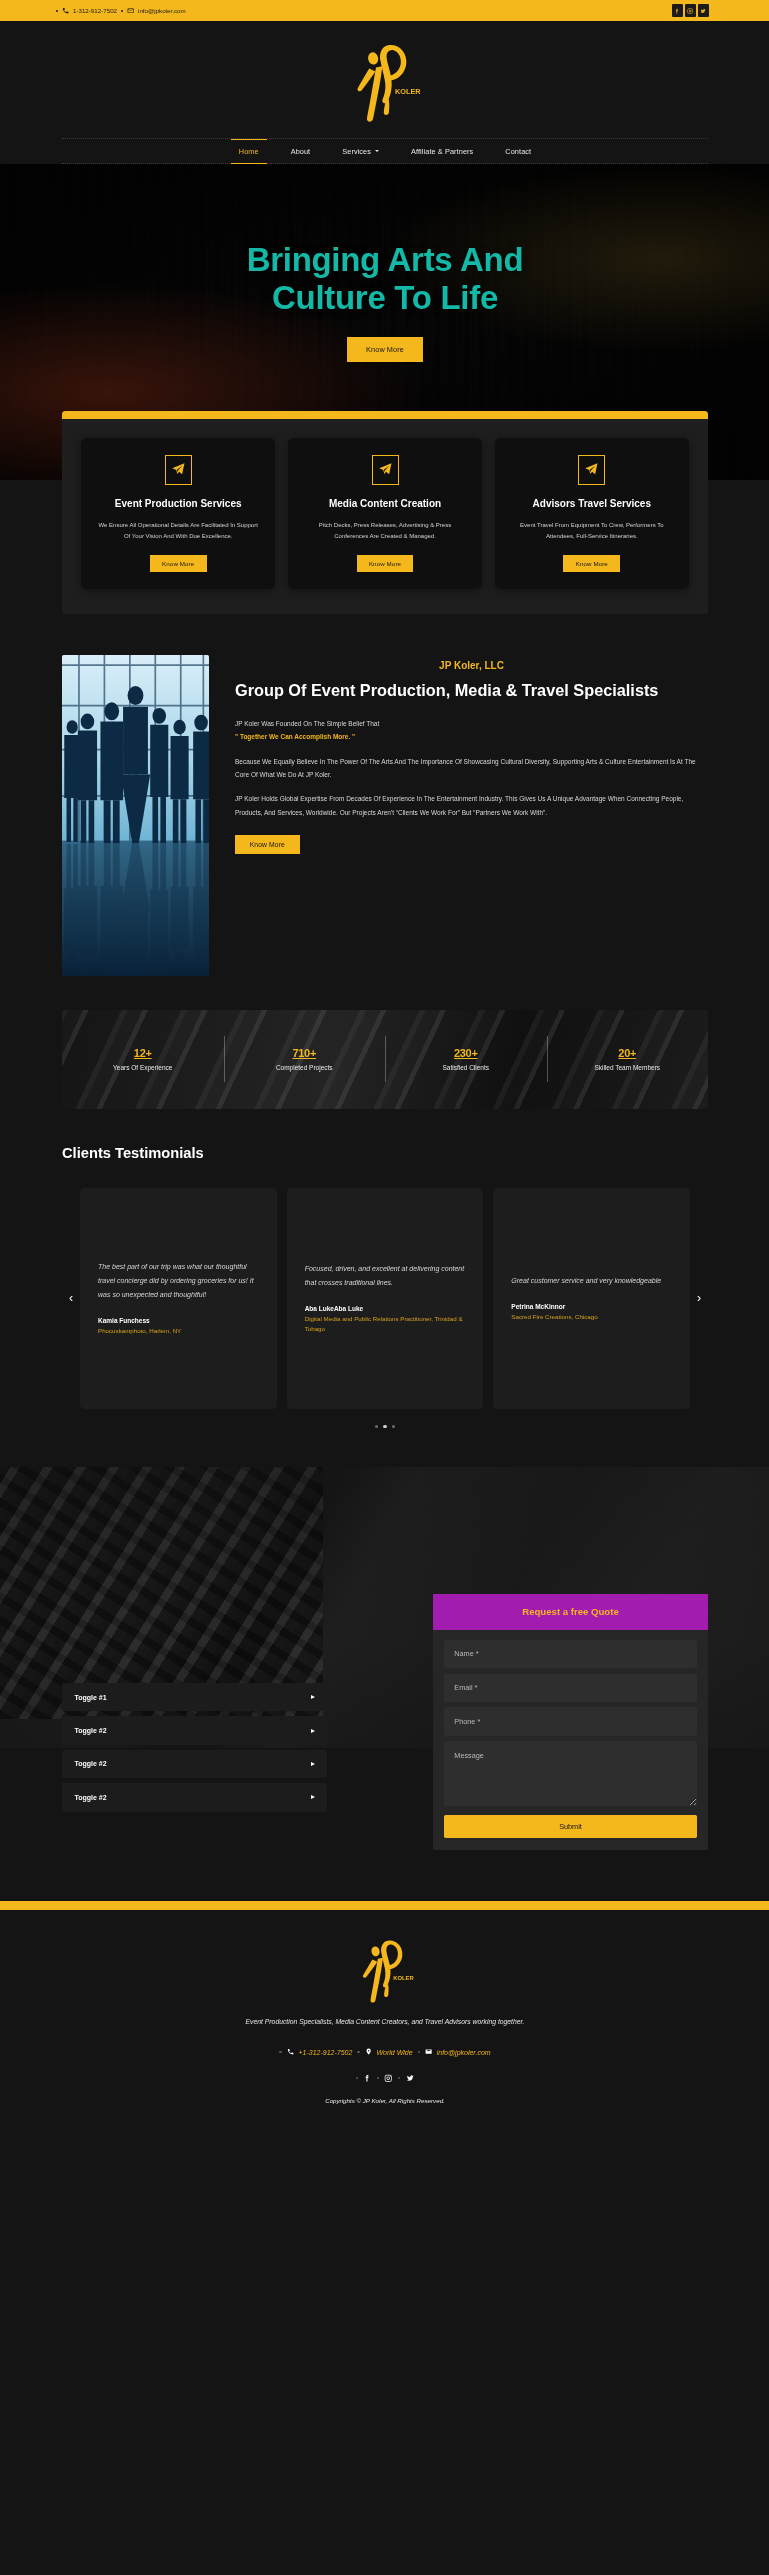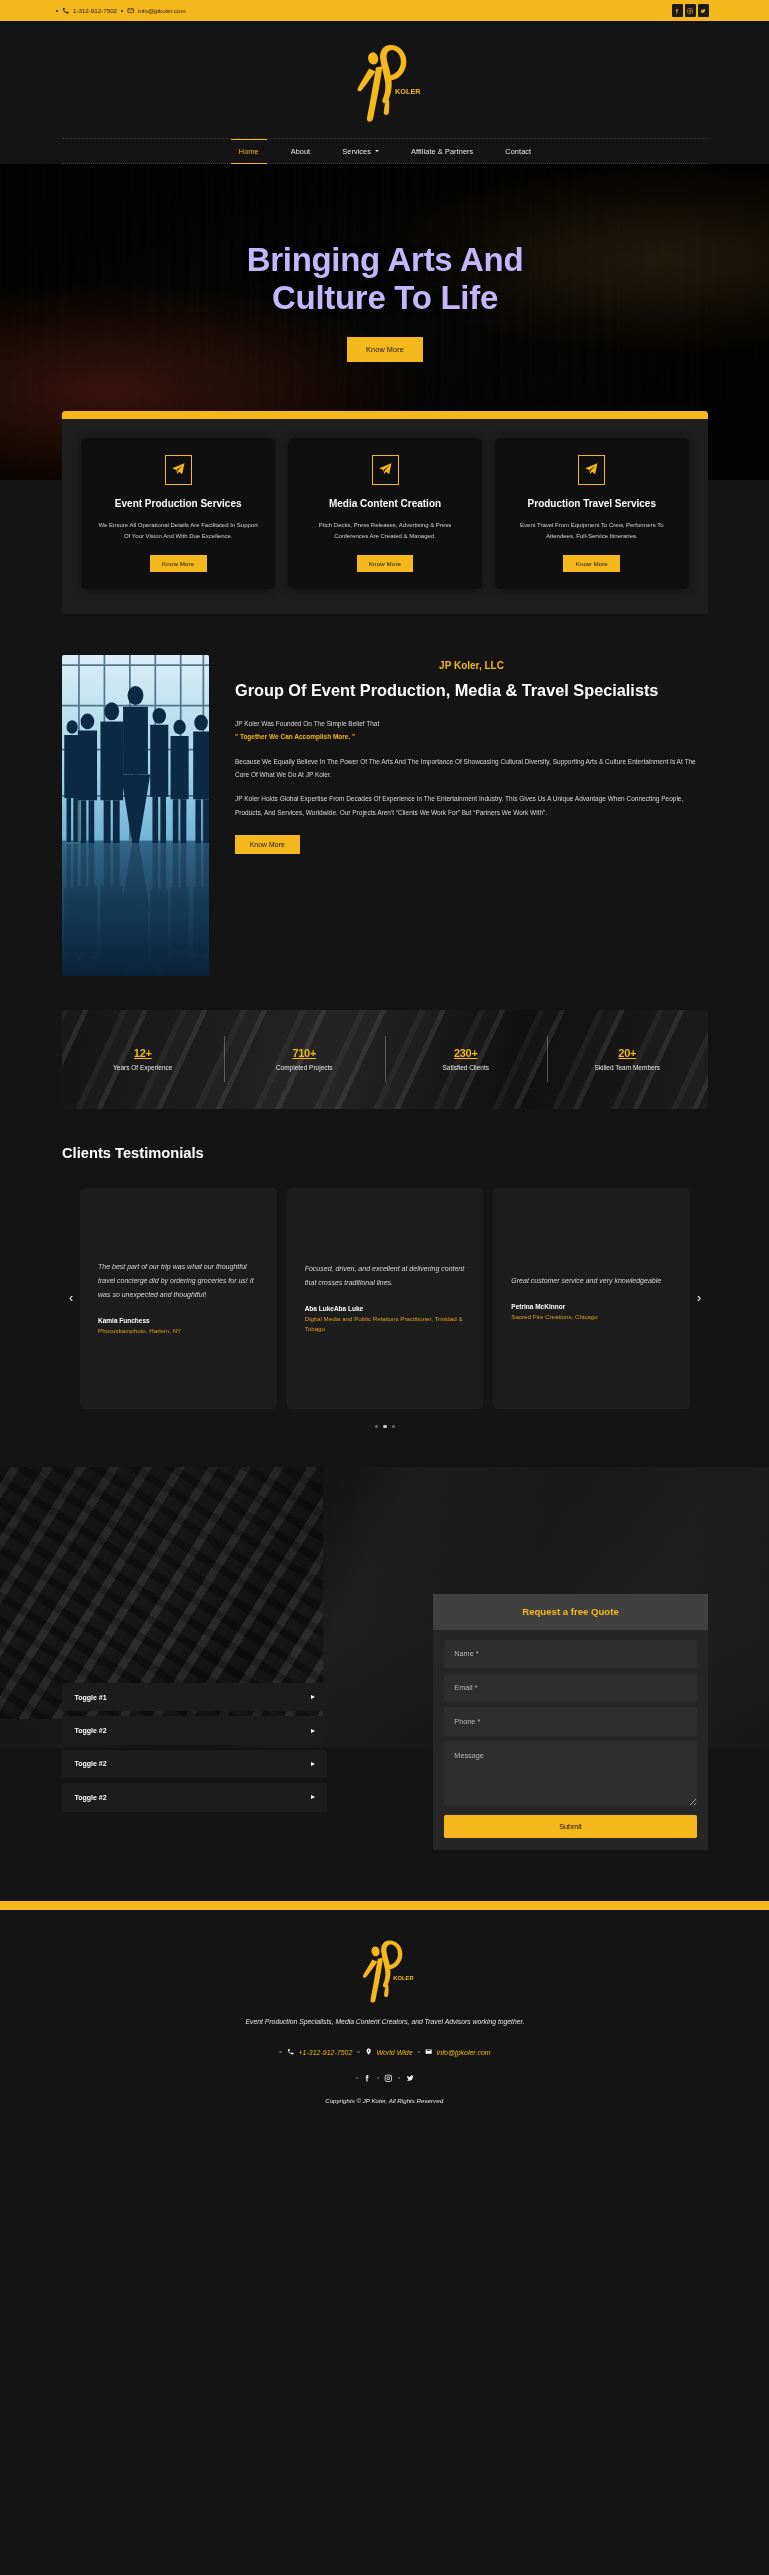--- a/index.html
+++ b/index.html
@@ -129,21 +129,21 @@
     position: relative;
     z-index: 2;
     text-align: center;
     padding-top: 77px;
   }
   .hero-title {
     font-size: 33px;
     line-height: 1.14;
     font-weight: 700;
     letter-spacing: -0.3px;
-    color: #c4b5fd;
+    color: #14b8a6;
     text-shadow: 0 1.1px 8px rgba(0,0,0,.7);
   }
   .btn-yellow {
     display: inline-block;
     background: #F5B81C;
     color: #151515;
     font-size: 7.3px;
     font-weight: 500;
     border: none;
     padding: 6.8px 17px;
@@ -389,21 +389,21 @@
   .toggle-caret { width: 0; height: 0; border-top: 2.8px solid transparent; border-bottom: 2.8px solid transparent; border-left: 4px solid #ffffff; }
 
   
   .quote-form {
     width: 275px;
     background: #262626;
     border-radius: 1.7px;
     padding: 0 0 9px;
   }
   .qf-head {
-    background: #404040;
+    background: #a21caf;
     text-align: center;
     padding: 12.4px 5.6px;
     color: #F5B81C;
     font-size: 9.6px;
     font-weight: 700;
   }
   .qf-body { padding: 10px 11.3px 2.3px; }
   .qf-field {
     width: 100%;
     background: #2e2e2e;
@@ -595,21 +595,21 @@
       <div class="svc-desc">Pitch Decks, Press Releases, Advertising &amp; Press Conferences Are Created &amp; Managed.</div>
       <button class="btn-yellow svc-btn">Know More</button>
     </div>
 
     <div class="svc-card">
       <div class="svc-icon-box">
         <svg viewBox="0 0 24 24">
             <path d="M22 2 2 10.4l6.7 2.6 1.5 6.6 3-3.6 5 3.9L22 2zM9.6 12.6 18.3 6l-7 7.9-.2 3.2-1.5-4.5z"></path>
           </svg>
       </div>
-      <div class="svc-title">Production Travel Services</div>
+      <div class="svc-title">Advisors Travel Services</div>
       <div class="svc-desc">Event Travel From Equipment To Crew, Performers To Attendees, Full-Service Itineraries.</div>
       <button class="btn-yellow svc-btn">Know More</button>
     </div>
 
   </div>
 </section>
 
 <section class="about">
   <div class="about-img">
     <svg viewBox="0 0 260 570" preserveAspectRatio="none" aria-hidden="true">

